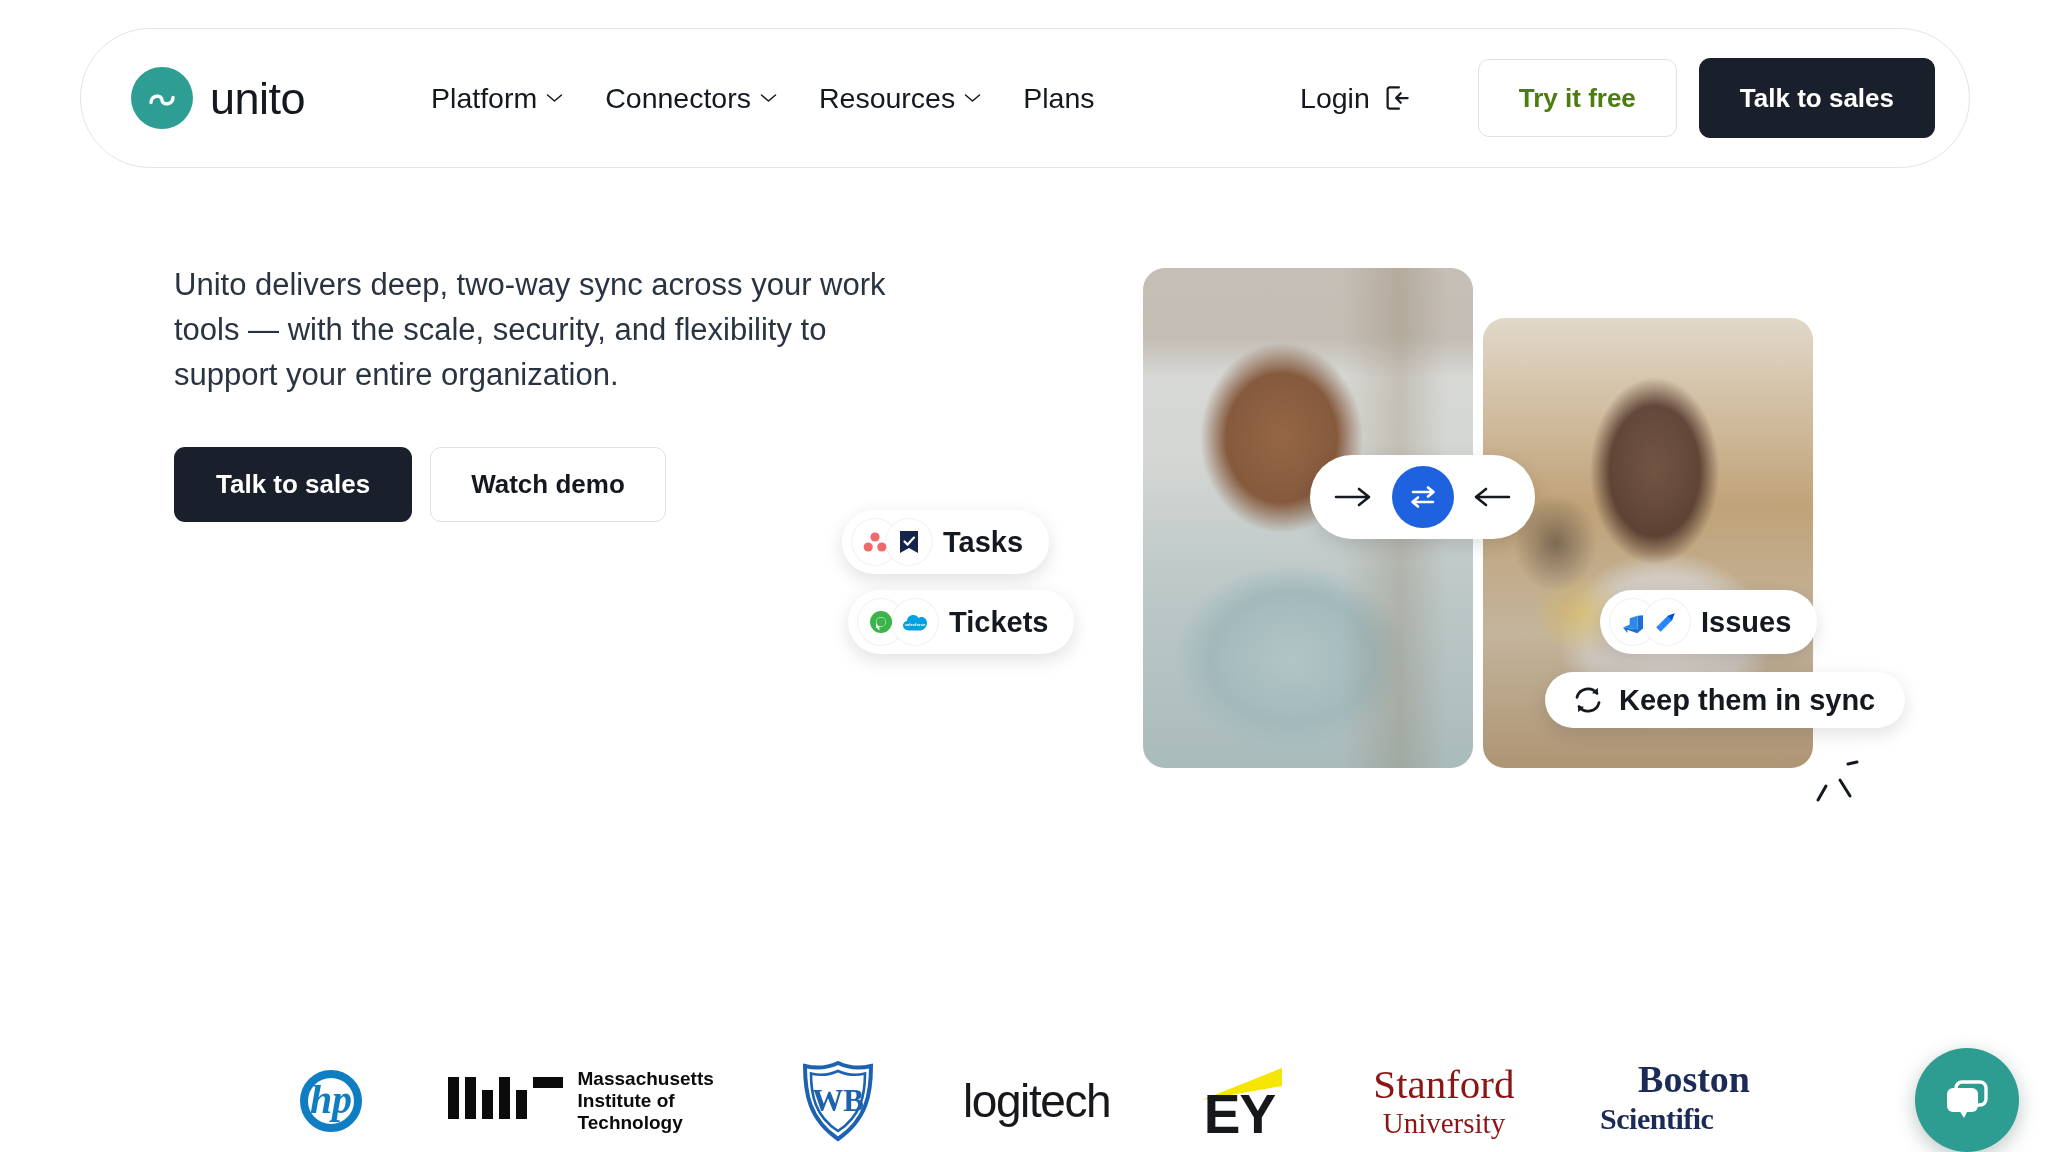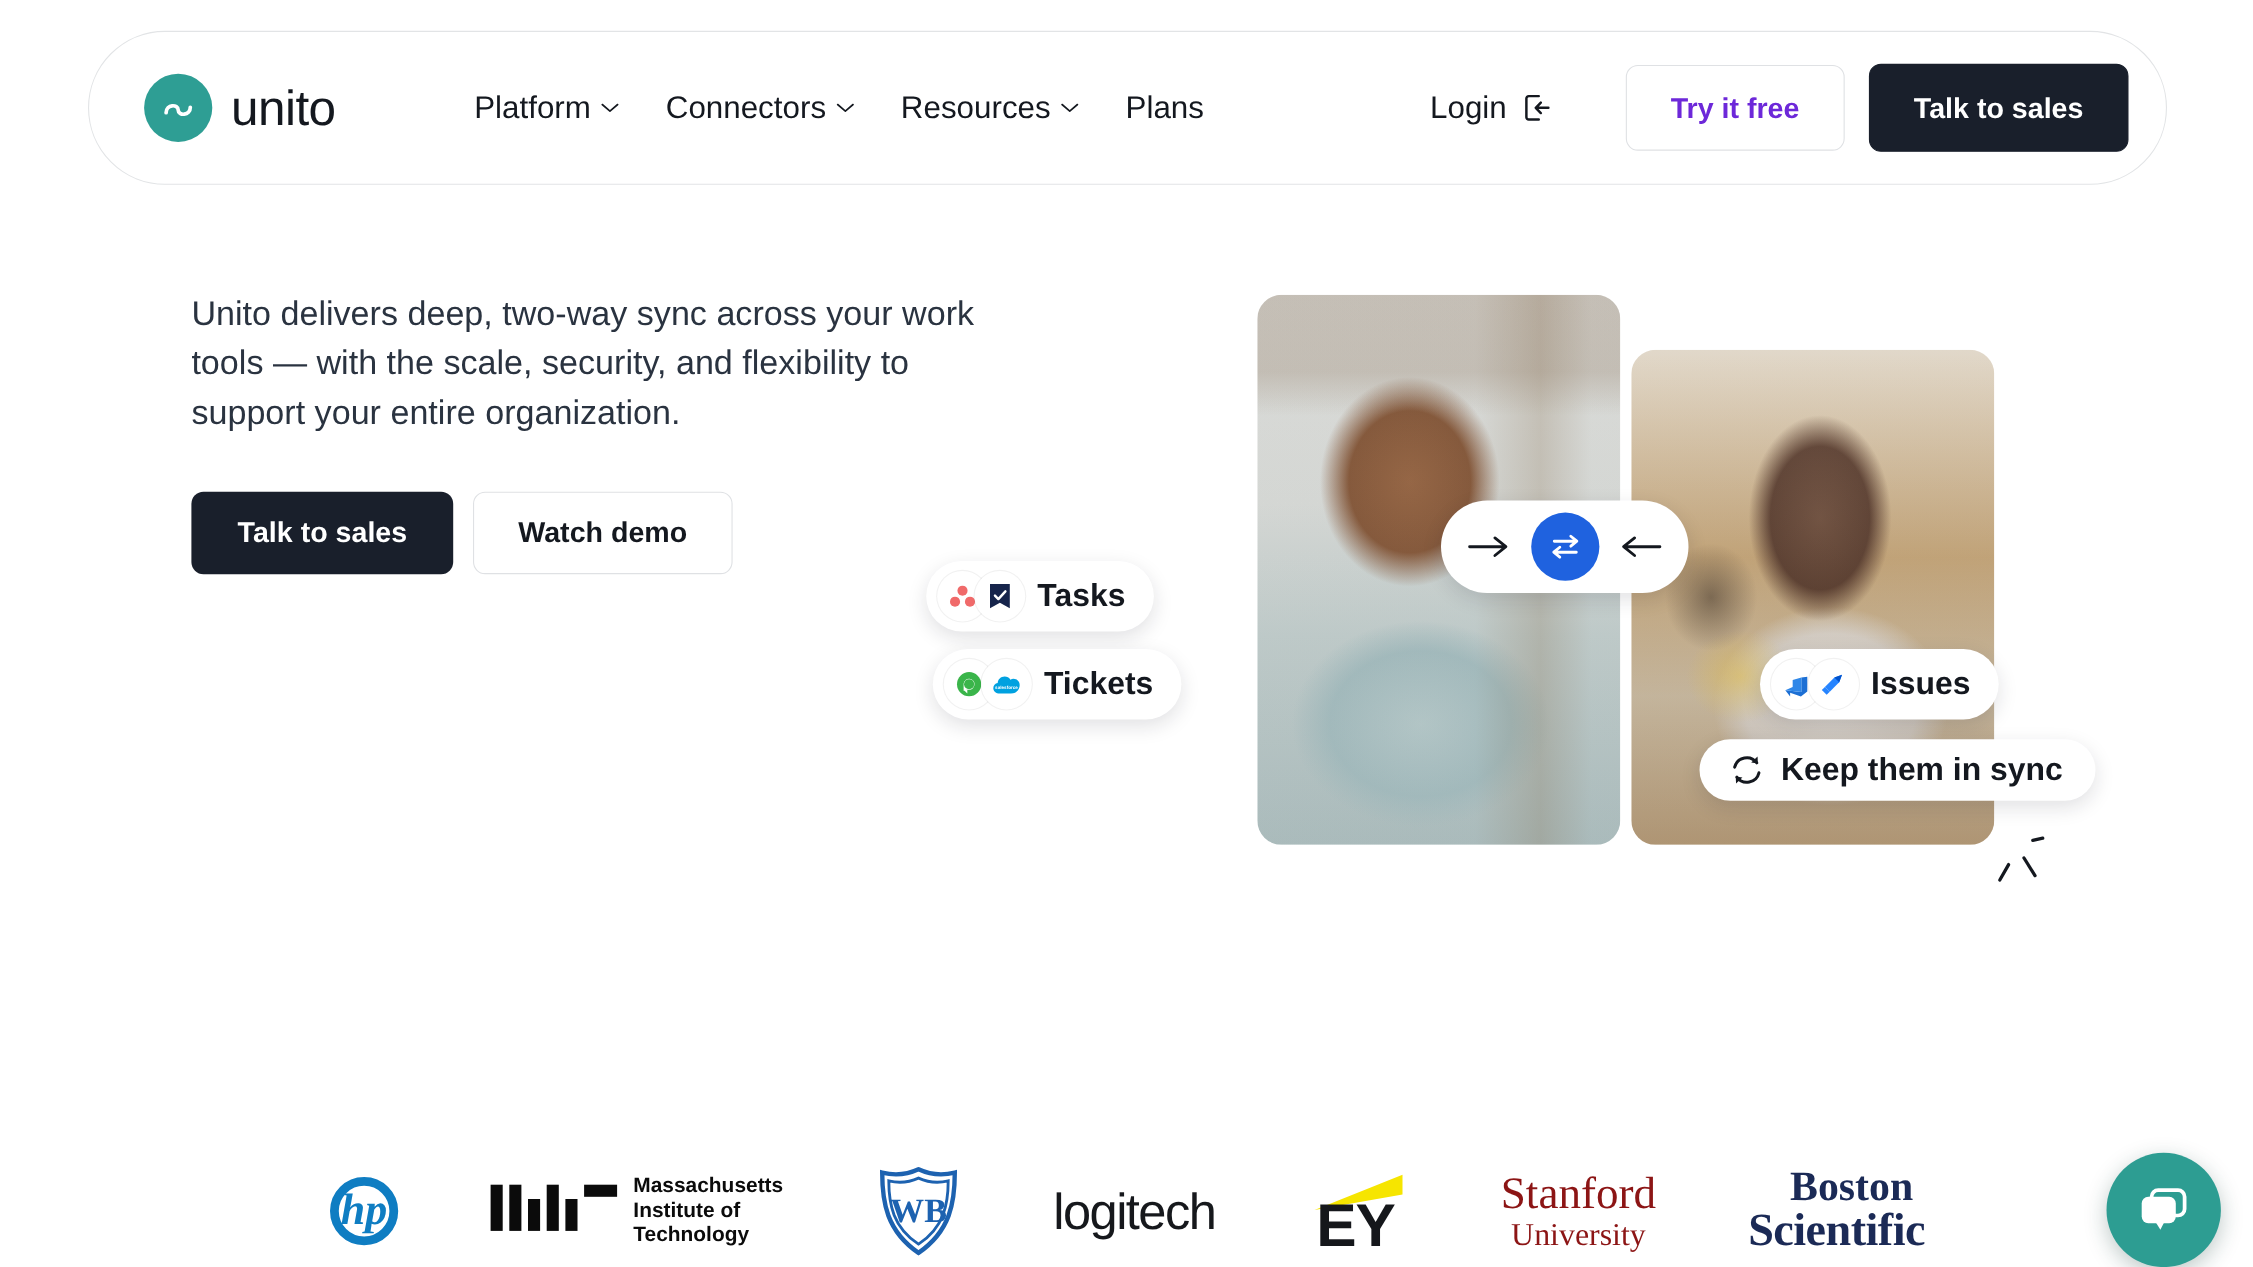--- a/index.html
+++ b/index.html
@@ -46,21 +46,21 @@
     font-size: 28.5px; color: #14181f; cursor: pointer;
     margin-right: 44px; white-space: nowrap;
   }
   .btn {
     display: flex; align-items: center; justify-content: center;
     font-size: 26px; font-weight: 700; white-space: nowrap;
     cursor: pointer; border-radius: 11px;
   }
   .btn-outline {
     height: 78px; padding: 0 40px;
-    background: #fff; color: #6d28d9; border: 1px solid #dfe1e4;
+    background: #fff; color: #4d7c0f; border: 1px solid #dfe1e4;
   }
   .btn-dark {
     height: 80px; padding: 0 40px;
     background: #191f2b; color: #ffffff; border: 1px solid #191f2b;
   }
 
   
   .hero-left { position: absolute; left: 174px; top: 228px; width: 760px; }
   .hero-title {
     font-family: "Liberation Sans Narrow", "Liberation Sans", sans-serif;
@@ -186,21 +186,21 @@
   .logitech {
     font-size: 46px; font-weight: 400; letter-spacing: -1.4px; color: #16181c;
   }
   .ey { position: relative; }
   .ey-text { font-size: 55px; font-weight: 700; letter-spacing: -1px; color: #15171b; line-height: 1; }
   .stanford { text-align: center; font-family: "Liberation Serif", serif; color: #8c1515; }
   .stanford-1 { font-size: 41px; line-height: 44px; }
   .stanford-2 { font-size: 29px; line-height: 34px; }
   .bsci { font-family: "Liberation Serif", serif; color: #1b2a56; position: relative; }
   .bsci-1 { font-size: 38px; line-height: 36px; font-weight: 700; margin-left: 38px; }
-  .bsci-2 { font-size: 42px; line-height: 44px; font-weight: 700; letter-spacing: -0.5px; }
+  .bsci-2 { font-size: 30px; line-height: 44px; font-weight: 700; letter-spacing: -0.5px; }
 
   
   .chat {
     position: absolute; left: 1915px; top: 1048px;
     width: 104px; height: 104px; border-radius: 50%;
     background: #2d9d92;
     box-shadow: 0 6px 20px rgba(20,60,55,.28);
     display: flex; align-items: center; justify-content: center;
     cursor: pointer;
   }

